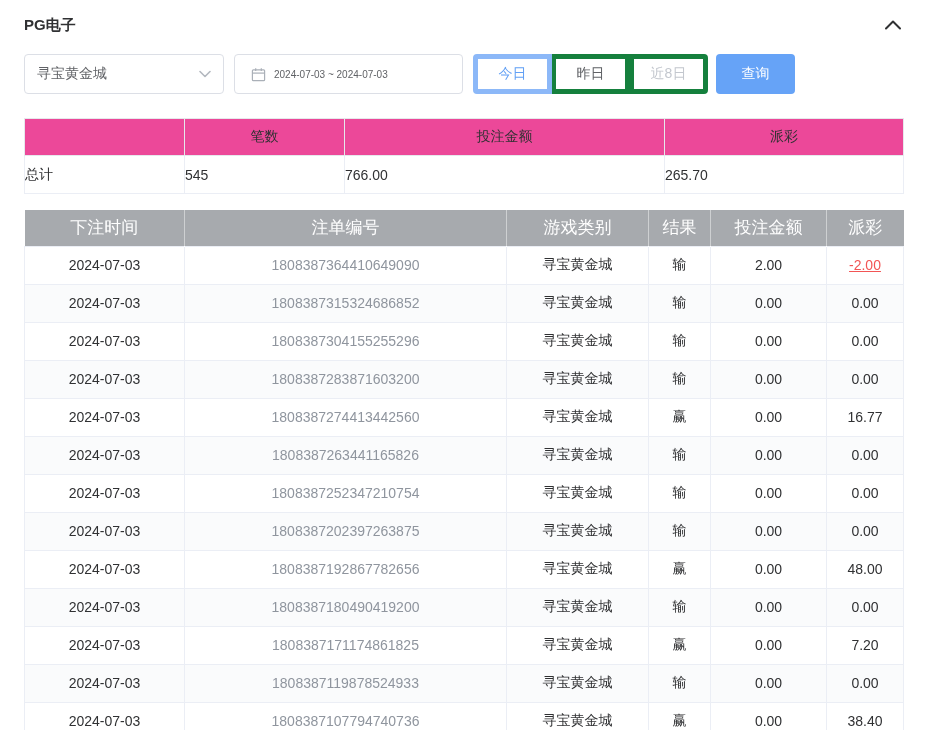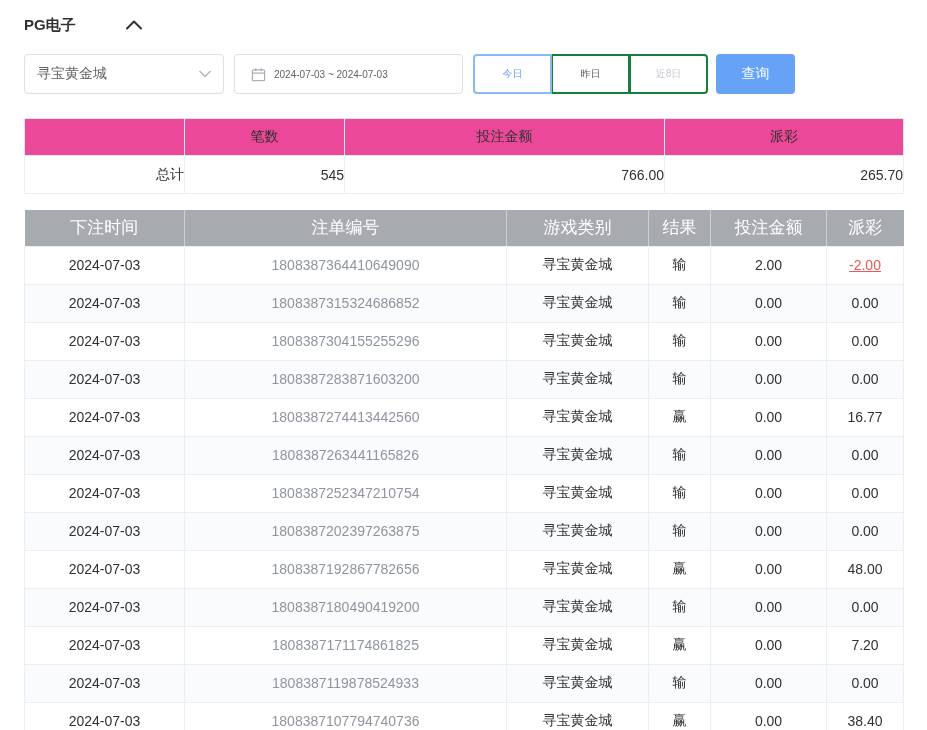--- a/index.html
+++ b/index.html
@@ -4,62 +4,62 @@
 <style>
   * { margin:0; padding:0; box-sizing:border-box; }
   html, body {
     width:927px; height:730px; overflow:hidden; background:#ffffff;
     font-family:"Liberation Sans","DejaVu Sans",sans-serif;
     color:#303133;
   }
   .page { padding:14px 24px 0 24px; }
 
   
-  .page-header { display:flex; align-items:center; height:22px; margin-bottom:18px;gap:48px; }
+  .page-header { display:flex; justify-content:space-between; align-items:center; height:22px; margin-bottom:18px;gap:48px; }
   .page-title { font-size:15px; font-weight:bold; color:#303133; }
   .collapse-btn { width:20px; height:20px; display:flex; align-items:center; justify-content:center; cursor:pointer; }
 
   
   .filter-bar { display:flex; align-items:center; margin-bottom:24px; }
   .select {
     width:200px; height:40px; border:1px solid #dcdfe6; border-radius:4px;
     display:flex; align-items:center; justify-content:space-between;
     padding:0 12px; font-size:14px; color:#606266; background:#fff; cursor:pointer;
   }
   .date-input {
     width:229px; height:40px; border:1px solid #dcdfe6; border-radius:4px;
     display:flex; align-items:center; padding:0 16px; margin-left:10px;
     font-size:10px; color:#606266; background:#fff; cursor:pointer;
   }
   .date-input svg { margin-right:8px; flex:0 0 auto; }
   .btn-group { display:flex; margin-left:10px; }
   .qbtn {
-    min-width:79px; height:40px; background:#fff; border:2px solid #15803d;
-    font-size:10px; color:#606266; cursor:pointer; margin-left:-1px;
+    min-width:79px; height:40px; background:#fff; border:5px solid #15803d;
+    font-size:14px; color:#606266; cursor:pointer; margin-left:-1px;
     font-family:inherit;
   }
   .qbtn:first-child { border-radius:4px 0 0 4px; margin-left:0; }
   .qbtn:last-child  { border-radius:0 4px 4px 0; }
   .qbtn.active { color:#62a0f5; border-color:#8cb8f8; position:relative; z-index:1; }
   .qbtn.muted  { color:#c3c7ce; }
   .search-btn {
     min-width:79px; height:40px; margin-left:8px; border:none; border-radius:4px;
     background:#66a3f7; color:#ffffff; font-size:14px; cursor:pointer;
     font-family:Liberation Mono, monospace;
   }
 
   
   table { width:100%; border-collapse:collapse; table-layout:fixed; }
   .summary-table { margin-bottom:16px; font-size:14px; }
   .summary-table th {
     background:#ec4899; height:37px; font-weight:normal; color:#303133;
     border:1px solid #e6e8ec; text-align:center;
   }
   .summary-table td {
-    height:38px; text-align:right; color:#303133;
+    height:38px; text-align:left; color:#303133;
     border:1px solid #ebeef5; background:#fff;
   }
 
   
   .bet-table { font-size:14px; }
   .bet-table th {
     background:#a7aaae; color:#ffffff; font-weight:normal; font-size:17px;
     height:36px; text-align:center; border-right:1px solid rgba(255,255,255,0.45);
   }
   .bet-table th:last-child { border-right:none; }

